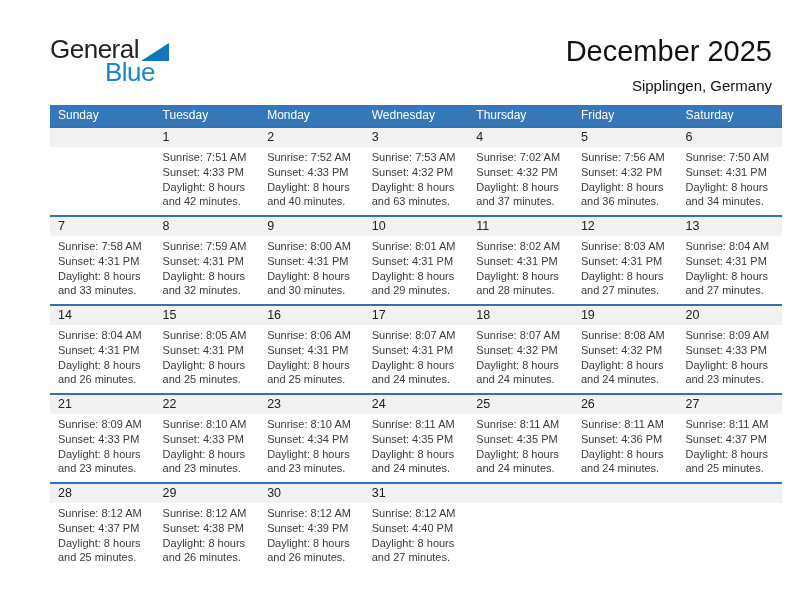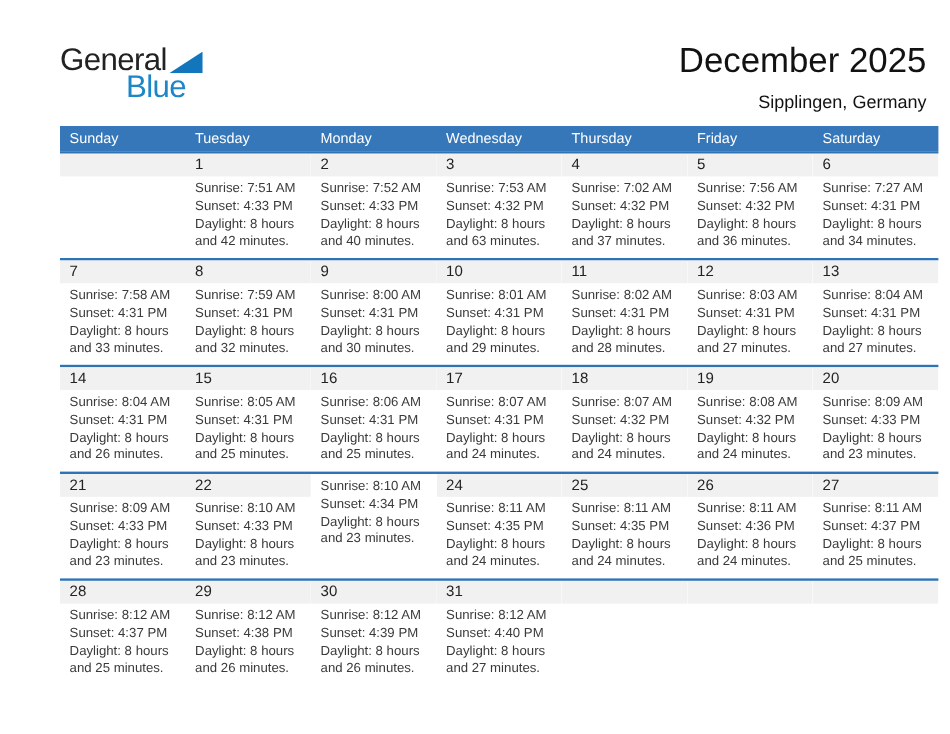--- a/index.html
+++ b/index.html
@@ -102,21 +102,21 @@
             <div class="cell-body">
               <div>Sunrise: 7:56 AM</div>
               <div>Sunset: 4:32 PM</div>
               <div>Daylight: 8 hours</div>
               <div>and 36 minutes.</div>
             </div>
           </div>
           <div class="day-cell">
             <div class="date-strip">6</div>
             <div class="cell-body">
-              <div>Sunrise: 7:27 AM</div>
+              <div>Sunrise: 7:50 AM</div>
               <div>Sunset: 4:31 PM</div>
               <div>Daylight: 8 hours</div>
               <div>and 34 minutes.</div>
             </div>
           </div>
         </div>
         <div class="week-row">
           <div class="day-cell">
             <div class="date-strip">7</div>
             <div class="cell-body">
@@ -259,20 +259,21 @@
           <div class="day-cell">
             <div class="date-strip">22</div>
             <div class="cell-body">
               <div>Sunrise: 8:10 AM</div>
               <div>Sunset: 4:33 PM</div>
               <div>Daylight: 8 hours</div>
               <div>and 23 minutes.</div>
             </div>
           </div>
           <div class="day-cell">
+            <div class="date-strip">23</div>
             <div class="cell-body">
               <div>Sunrise: 8:10 AM</div>
               <div>Sunset: 4:34 PM</div>
               <div>Daylight: 8 hours</div>
               <div>and 23 minutes.</div>
             </div>
           </div>
           <div class="day-cell">
             <div class="date-strip">24</div>
             <div class="cell-body">

